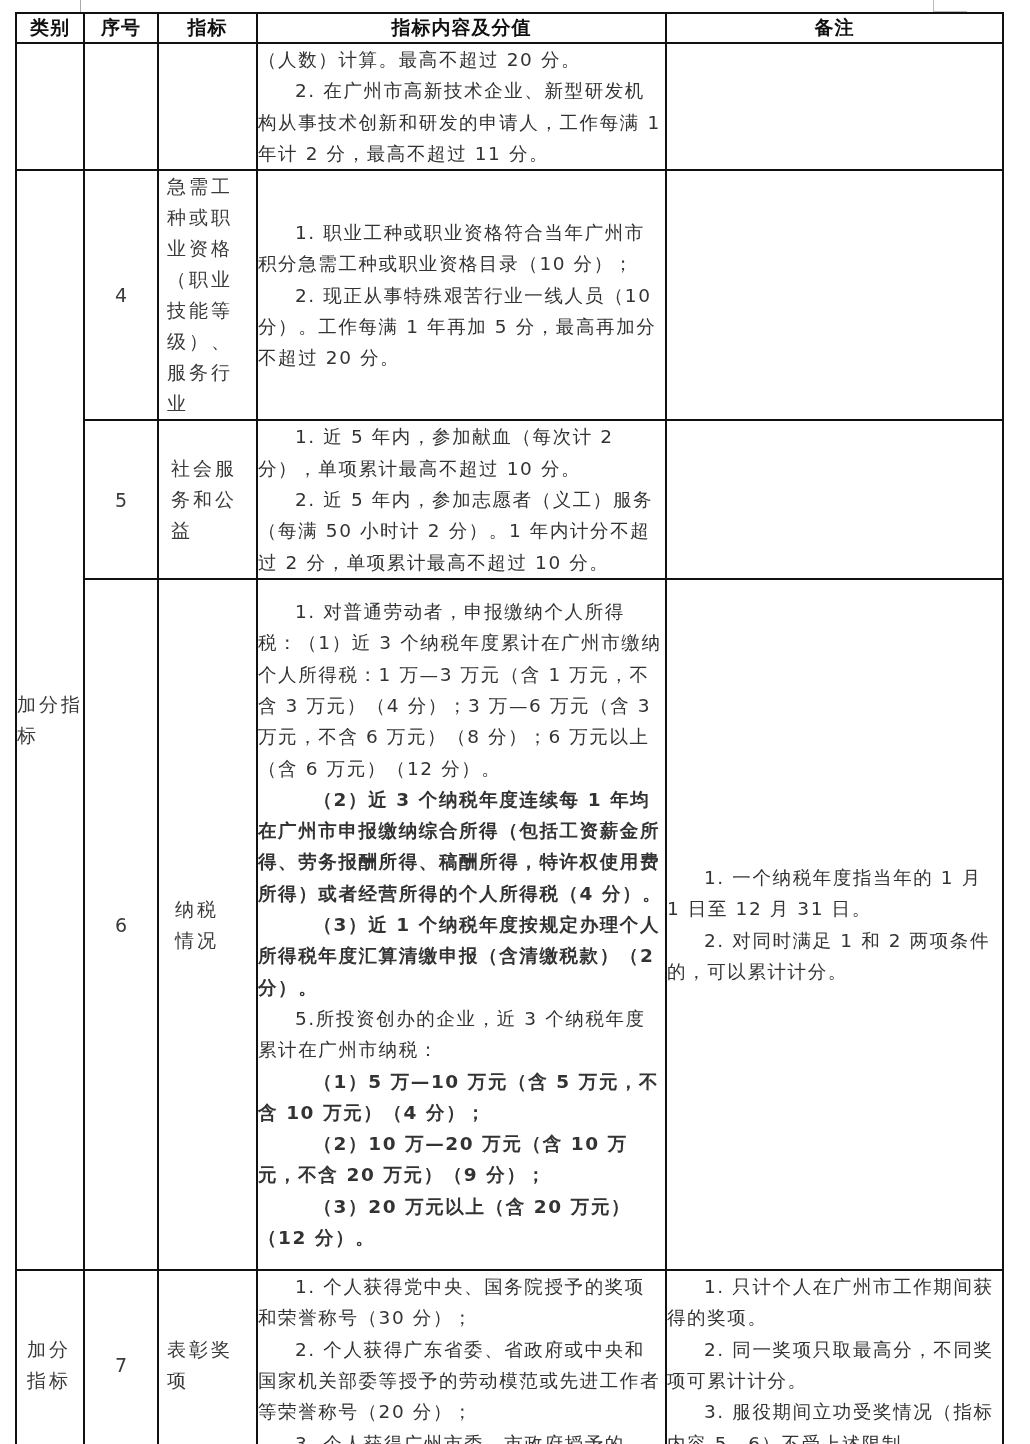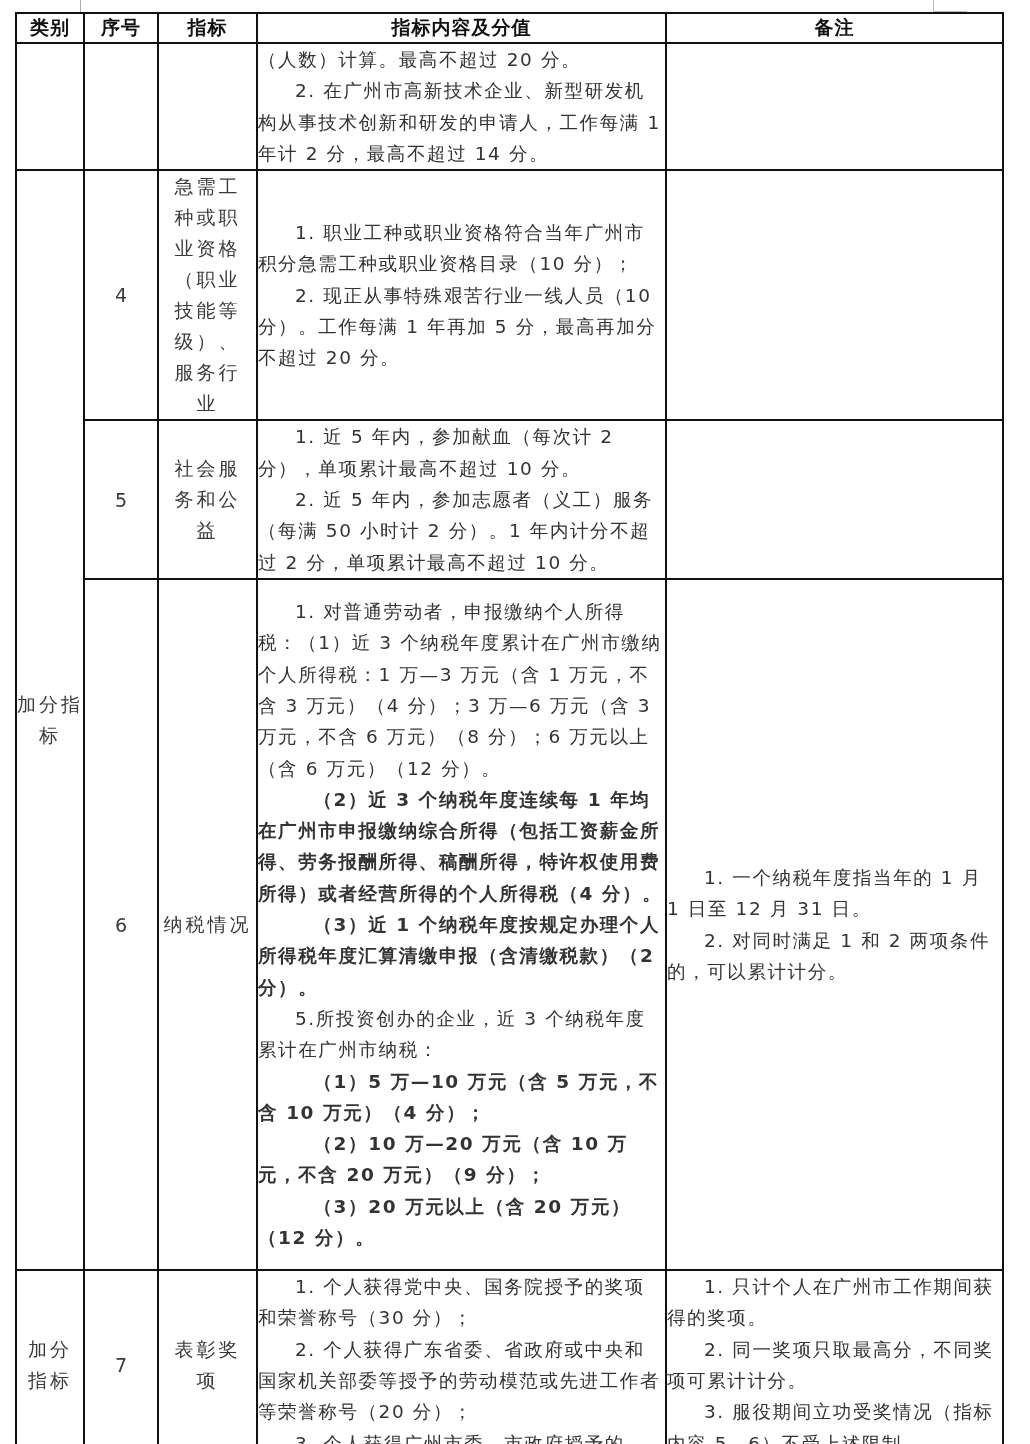--- a/index.html
+++ b/index.html
@@ -4,21 +4,21 @@
 <style>
   html, body { margin:0; padding:0; background:#ffffff; }
   body { width:1030px; height:1444px; position:relative; overflow:hidden;
          font-family: "DejaVu Sans", "Liberation Sans", sans-serif; color:#2a2a2a; }
   .corner-mark-left { position:absolute; left:80px; top:0; width:1px; height:12px; background:#aaa; }
   .corner-mark-right { position:absolute; left:933px; top:0; width:1px; height:12px; background:#bbb; }
   .corner-mark-right-h { position:absolute; left:933px; top:11px; width:34px; height:1px; background:#bbb; }
   table.grid { position:absolute; left:15px; top:12px; width:987px; border-collapse:collapse; table-layout:fixed; }
   table.grid td, table.grid th { border:2.5px solid #111; padding:0; vertical-align:middle; }
   th { height:28px; font-size:19px; font-weight:bold; color:#111; text-align:center; letter-spacing:1px;margin-left:32px; }
-  td.center { text-align:center; font-size:19px; line-height:31px; color:#3a3a3a; letter-spacing:3px; }
+  td.center { text-align:left; font-size:19px; line-height:31px; color:#3a3a3a; letter-spacing:3px; }
   td.num { text-align:center; font-size:19px; color:#3a3a3a; }
   td.content { font-size:18.5px; line-height:31.3px; padding:0 6px 0 10px; color:#333; letter-spacing:1.6px; vertical-align:top; }
   td.note { font-size:18.5px; line-height:31.3px; padding:0 6px 0 10px; color:#333; letter-spacing:1.6px; }
   .para { display:block; }
   .indent { text-indent:2em; }
   .indent3 { text-indent:3em;font-weight:bold; }
   .noindent { text-indent:0; }
 </style>
 </head>
 <body>
@@ -45,21 +45,21 @@
     </tr>
   </thead>
   <tbody>
 
     <tr style="height:109px">
       <td class="center"></td>
       <td class="num"></td>
       <td class="center"></td>
       <td class="content" style="padding-top:0">
         <span class="para noindent">（人数）计算。最高不超过 20 分。</span>
-        <span class="para indent">2. 在广州市高新技术企业、新型研发机构从事技术创新和研发的申请人，工作每满 1 年计 2 分，最高不超过 14 分。</span>
+        <span class="para indent">2. 在广州市高新技术企业、新型研发机构从事技术创新和研发的申请人，工作每满 1 年计 2 分，最高不超过 11 分。</span>
       </td>
       <td class="note"></td>
     </tr>
 
     <tr style="height:221px">
       <td class="center" rowspan="3">加分指标</td>
       <td class="num">4</td>
       <td class="center" style="padding:0 8px">急需工种或职业资格（职业技能等级）、服务行业</td>
       <td class="content" style="vertical-align:middle">
         <span class="para indent">1. 职业工种或职业资格符合当年广州市积分急需工种或职业资格目录（10 分）；</span>
@@ -73,21 +73,21 @@
       <td class="center" style="padding:0 12px">社会服务和公益</td>
       <td class="content" style="vertical-align:middle">
         <span class="para indent">1. 近 5 年内，参加献血（每次计 2 分），单项累计最高不超过 10 分。</span>
         <span class="para indent">2. 近 5 年内，参加志愿者（义工）服务（每满 50 小时计 2 分）。1 年内计分不超过 2 分，单项累计最高不超过 10 分。</span>
       </td>
       <td class="note"></td>
     </tr>
 
     <tr style="height:691px">
       <td class="num">6</td>
-      <td class="center" style="padding:0 0">纳税情况</td>
+      <td class="center" style="padding:0 16px">纳税情况</td>
       <td class="content" style="vertical-align:middle">
         <span class="para indent">1. 对普通劳动者，申报缴纳个人所得税：（1）近 3 个纳税年度累计在广州市缴纳个人所得税：1 万—3 万元（含 1 万元，不含 3 万元）（4 分）；3 万—6 万元（含 3 万元，不含 6 万元）（8 分）；6 万元以上（含 6 万元）（12 分）。</span>
         <span class="para indent3">（2）近 3 个纳税年度连续每 1 年均在广州市申报缴纳综合所得（包括工资薪金所得、劳务报酬所得、稿酬所得，特许权使用费所得）或者经营所得的个人所得税（4 分）。</span>
         <span class="para indent3">（3）近 1 个纳税年度按规定办理个人所得税年度汇算清缴申报（含清缴税款）（2 分）。</span>
         <span class="para indent">5.所投资创办的企业，近 3 个纳税年度累计在广州市纳税：</span>
         <span class="para indent3">（1）5 万—10 万元（含 5 万元，不含 10 万元）（4 分）；</span>
         <span class="para indent3">（2）10 万—20 万元（含 10 万元，不含 20 万元）（9 分）；</span>
         <span class="para indent3">（3）20 万元以上（含 20 万元）（12 分）。</span>
       </td>
       <td class="note">

